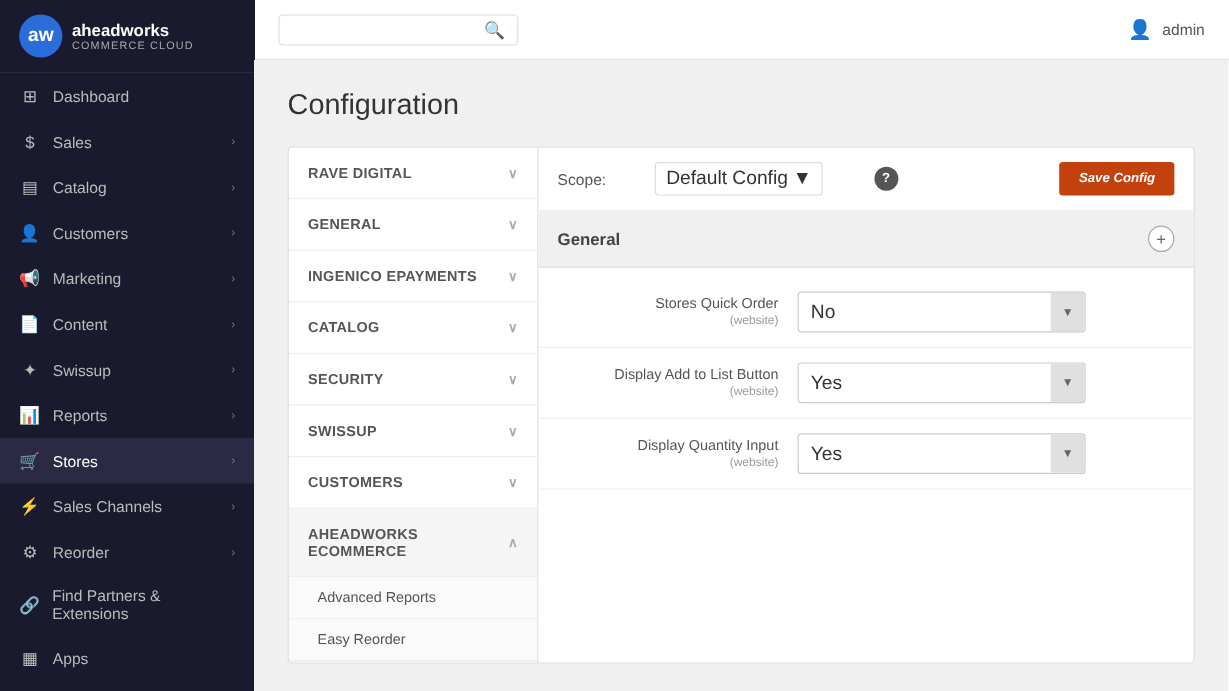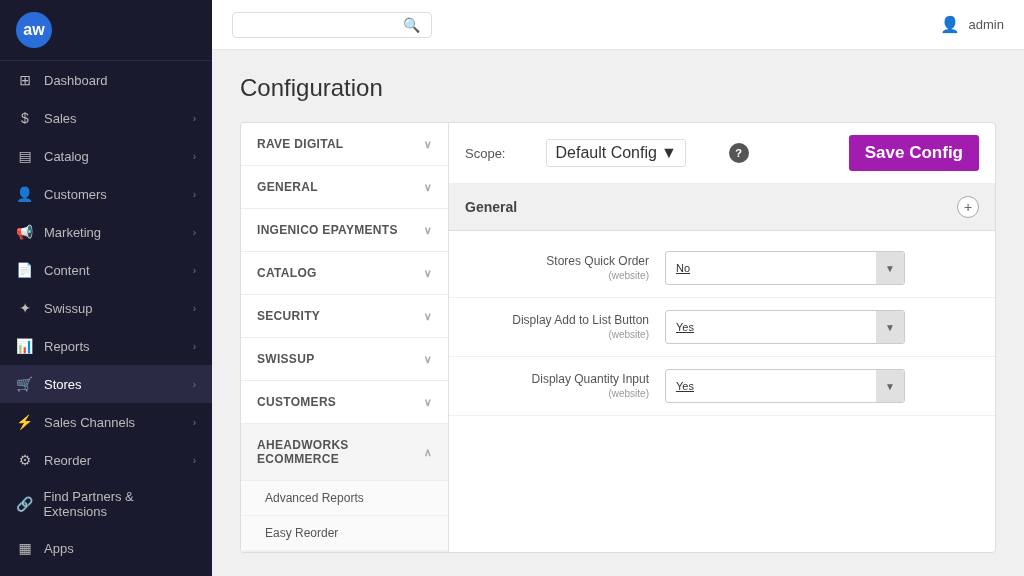--- a/index.html
+++ b/index.html
@@ -164,28 +164,29 @@
       background: #555;
       border-radius: 50%;
       color: white;
       display: flex; align-items: center; justify-content: center;
       font-size: 11px;
       font-weight: bold;
       cursor: pointer;
       margin-left: 8px;
     }
     .save-btn {
-      background: #a21caf;
+      background: #c2410c;
       color: white;
       border: none;
       padding: 8px 16px;
       border-radius: 3px;
-      font-size: 17px;
+      font-size: 11px;
       font-weight: 600;
       cursor: pointer;
+      font-style: italic;
     }
 
     
     .section-header {
       background: #f0f0f0;
       padding: 12px 16px;
       display: flex; align-items: center; justify-content: space-between;
       border-bottom: 1px solid #ddd;
     }
     .section-title { font-size: 14px; font-weight: 600; color: #444; }
@@ -223,26 +224,25 @@
       display: flex; align-items: center;
       border: 1px solid #ccc;
       border-radius: 3px;
       background: white;
       width: 240px;
       overflow: hidden;
     }
     .select-control select {
       border: none; outline: none; background: transparent;
       padding: 7px 10px;
-      font-size: 11px;
+      font-size: 16px;
       flex: 1;
       color: #333;
       cursor: pointer;
       appearance: none;
-      text-decoration: underline;
       -webkit-appearance: none;
     }
     .select-arrow {
       width: 28px; height: 32px;
       background: #e0e0e0;
       display: flex; align-items: center; justify-content: center;
       color: #666;
       font-size: 10px;
       flex-shrink: 0;
     }
@@ -251,20 +251,24 @@
     ::-webkit-scrollbar { width: 6px; }
     ::-webkit-scrollbar-track { background: #f1f1f1; }
     ::-webkit-scrollbar-thumb { background: #ccc; border-radius: 3px; }
   </style>
 </head>
 <body>
 
 <div class="sidebar">
   <div class="sidebar-logo">
     <div class="logo-icon">aw</div>
+    <div>
+      <div class="logo-text">aheadworks</div>
+      <div class="logo-sub">COMMERCE CLOUD</div>
+    </div>
   </div>
 
   <div class="sidebar-item">
     <div class="left">
       <span class="icon">⊞</span>
       <span>Dashboard</span>
     </div>
   </div>
   <div class="sidebar-item">
     <div class="left">

